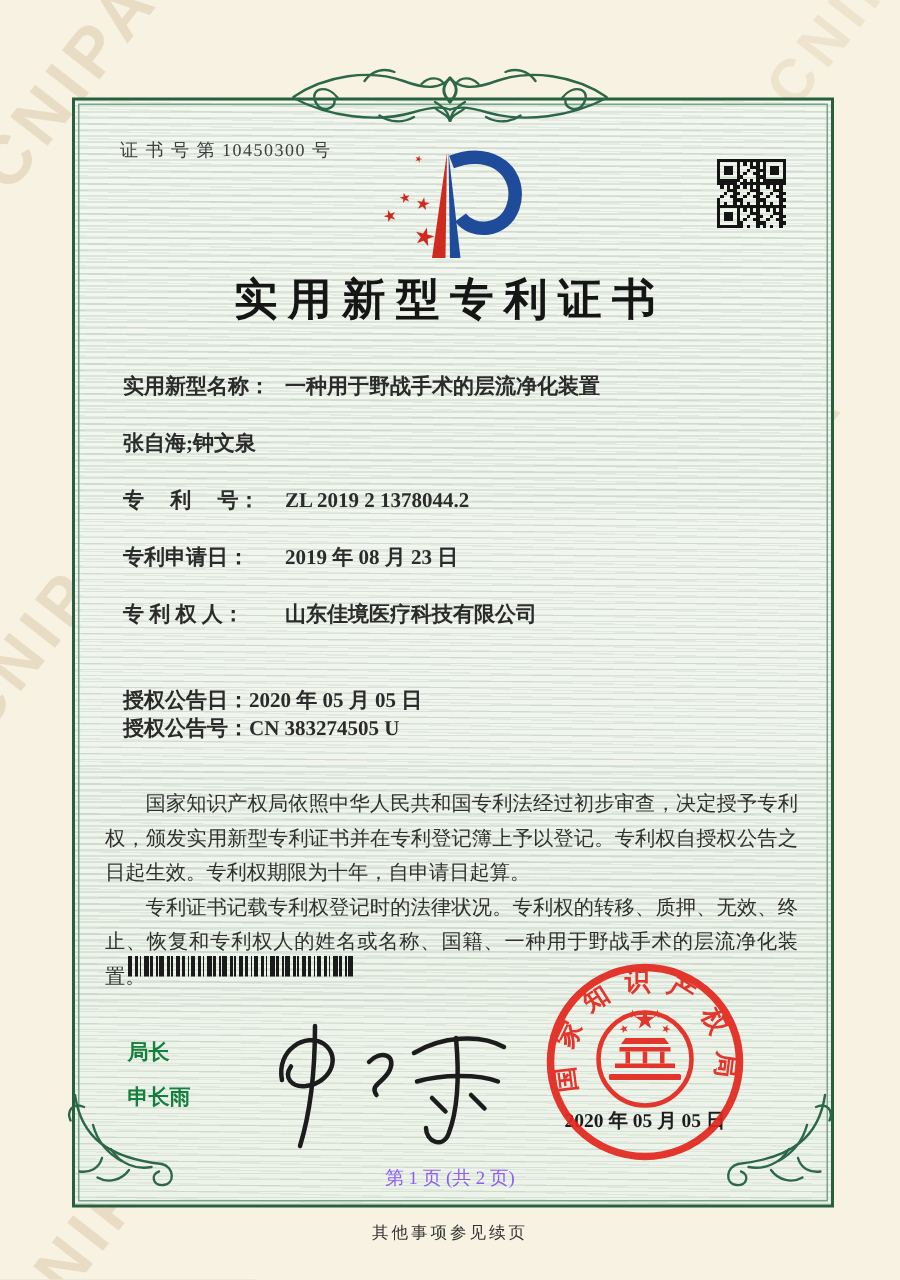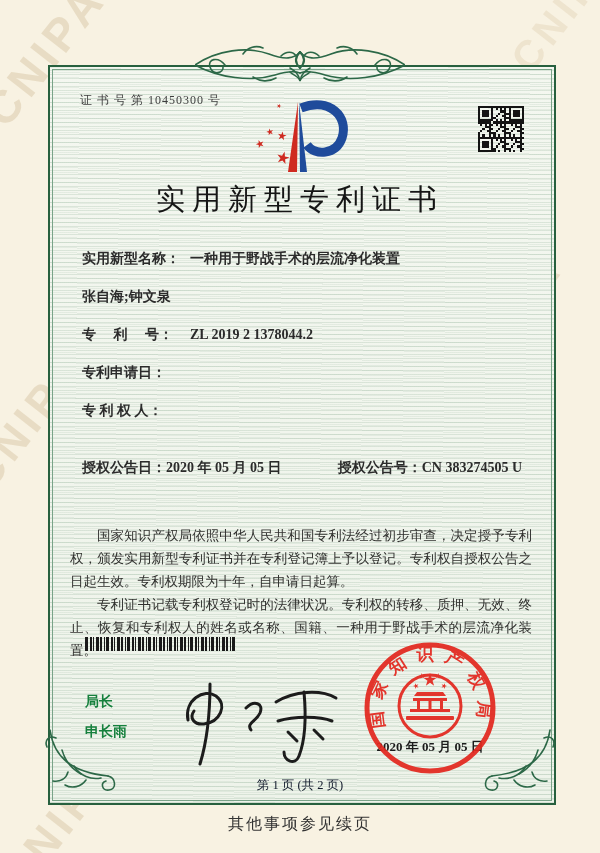--- a/index.html
+++ b/index.html
@@ -21,44 +21,44 @@
          background:
            repeating-linear-gradient(0deg, rgba(118,158,128,0.20) 0 1px, rgba(0,0,0,0) 1px 4px),
            repeating-linear-gradient(1.4deg, rgba(118,158,128,0.12) 0 1px, rgba(0,0,0,0) 1px 5px),
            linear-gradient(#f4f7f0,#eef3ea);}
   .frame-inner{position:absolute;inset:2px;border:1px solid #79a388;pointer-events:none;}
   .orn{position:absolute;pointer-events:none;}
   
   .certno{position:absolute;left:80px;top:92px;font-size:12px;font-weight:normal;letter-spacing:1px;color:#3d3d3d;}
   .logo{position:absolute;left:248px;top:98px;}
   .qr{position:absolute;left:478px;top:106px;width:46px;height:46px;}
-  .title{position:absolute;left:0;right:0;top:180px;text-align:center;font-size:29px;font-weight:normal;
+  .title{position:absolute;left:0;right:0;top:180px;text-align:center;font-size:29px;font-weight:bold;
          letter-spacing:7px;color:#151515;}
   
   .fields{position:absolute;left:82px;top:249px;width:440px;font-size:14px;font-weight:600;line-height:19px;}
   .row{display:flex;margin-bottom:19px;}
   .lbl{flex:0 0 108px;white-space:pre;}
   .val{flex:1;}
-  .grant{display:flex;justify-content:space-between;margin-bottom:0;}
+  .grant{display:flex;justify-content:space-between;margin-bottom:0;flex-direction:column;}
   .grant .pair{display:flex;}
   .grant .lbl{flex:0 0 auto;}
   
   .paras{position:absolute;left:70px;top:500px;width:462px;font-size:13.5px;line-height:23px;
          text-align:justify;color:#30302e;margin-top:24px;}
   .paras p{margin:0;text-indent:2em;}
   
   .barcode{position:absolute;left:85px;top:637px;width:153px;height:14px;}
   .chief{position:absolute;left:85px;top:686px;font-family:"Liberation Sans","DejaVu Sans",sans-serif;
          font-size:14px;font-weight:bold;line-height:30px;color:#15803d;}
   .sig{position:absolute;left:172px;top:676px;}
   .sealdate{position:absolute;left:350px;top:738px;width:160px;text-align:center;font-size:13px;
             font-weight:600;color:#1c1c1c;}
   .seal{position:absolute;left:362px;top:640px;opacity:0.92;}
-  .pageinfo{position:absolute;left:0;right:0;top:777px;text-align:center;font-size:12.5px;color:#0f172a;}
-  .footnote{position:absolute;left:0;right:0;top:814px;text-align:center;font-size:16px;color:#333;
+  .pageinfo{position:absolute;left:0;right:0;top:777px;text-align:center;font-size:12.5px;color:#8b5cf6;}
+  .footnote{position:absolute;left:0;right:0;top:814px;text-align:center;font-size:11px;color:#333;
             letter-spacing:2px;}
 </style>
 </head>
 <body>
 
 <div class="page">
 
   <div class="wm wm1">CNIPA</div>
   <div class="wm wm2">CNIPA</div>
   <div class="wm wm3">CNIPA</div>
@@ -391,23 +391,25 @@
     </div>
     <div class="row">
       <span class="val">张自海;钟文泉</span>
     </div>
     <div class="row">
       <span class="lbl">专　 利　 号：</span>
       <span class="val">ZL 2019 2 1378044.2</span>
     </div>
     <div class="row">
       <span class="lbl">专利申请日：</span>
+      <span class="val">2019 年 08 月 23 日</span>
     </div>
     <div class="row">
       <span class="lbl">专 利 权 人：</span>
+      <span class="val">山东佳境医疗科技有限公司</span>
     </div>
     <div class="row">
     </div>
     <div class="row grant">
       <span class="pair">
         <span class="lbl">授权公告日：</span>
         <span class="val">2020 年 05 月 05 日</span>
       </span>
       <span class="pair">
         <span class="lbl">授权公告号：</span>

